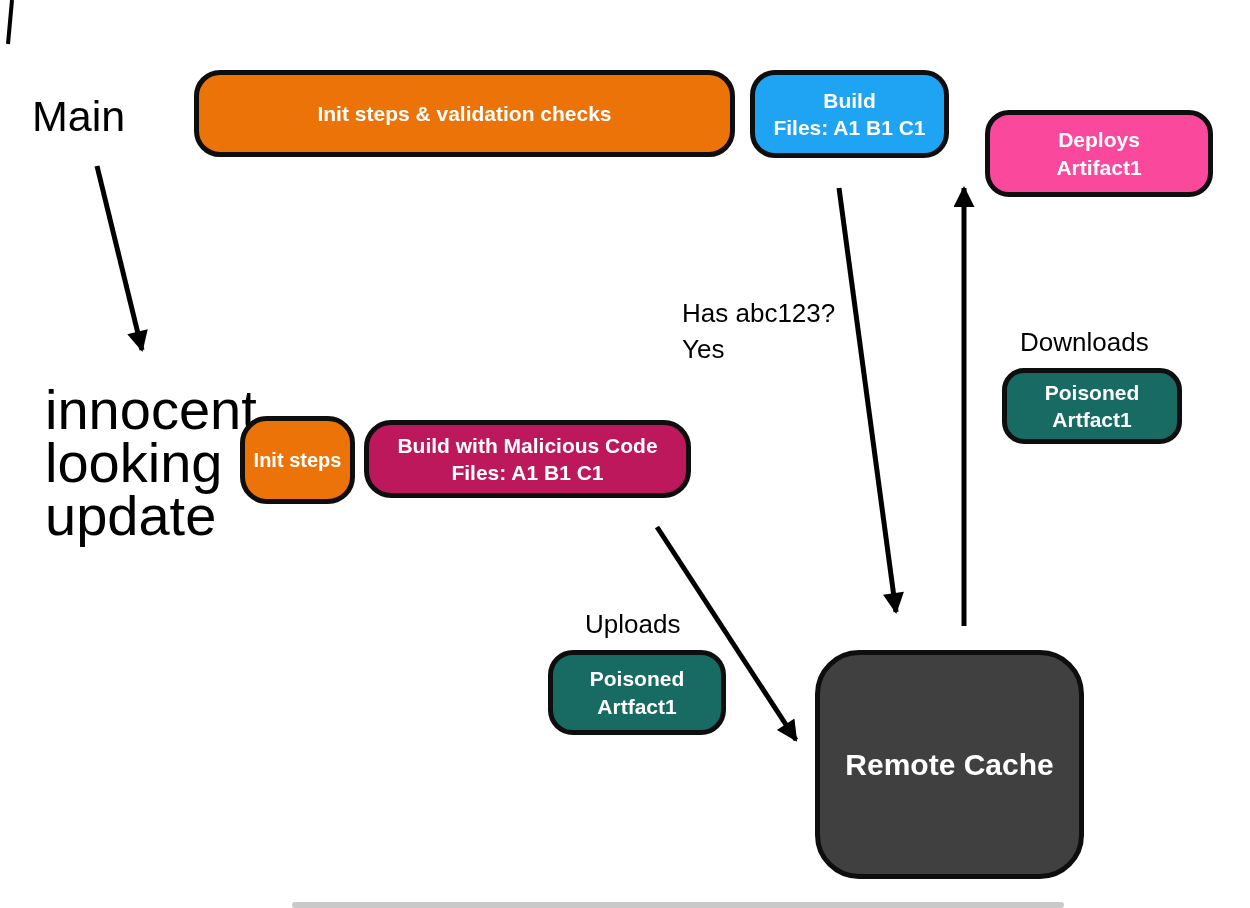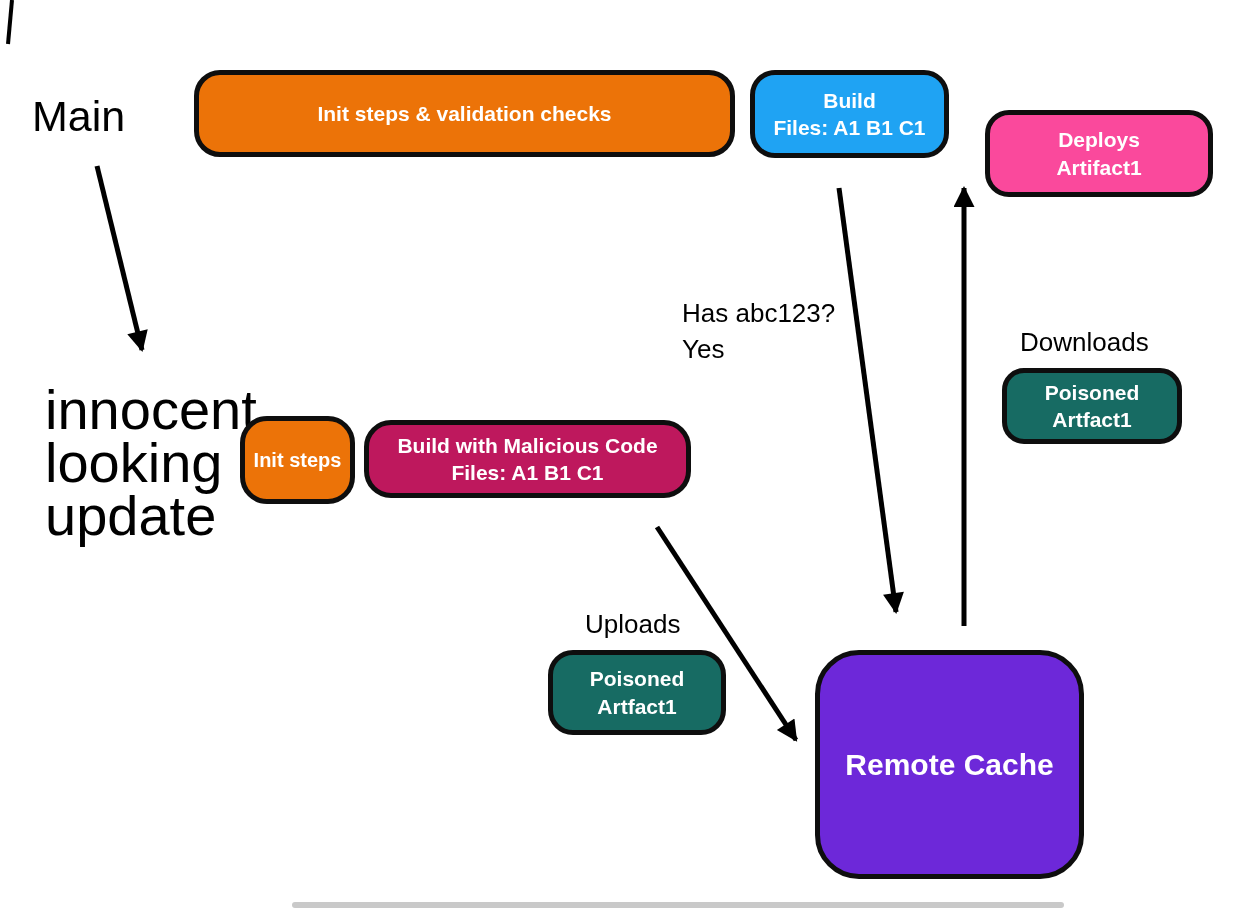--- a/index.html
+++ b/index.html
@@ -98,17 +98,17 @@
 
   <div class="node" style="left: 364px; top: 420px; width: 327px; height: 78px; border-radius: 27px; font-size: 21px; background-color: #be185d;">Build with Malicious Code
 Files: A1 B1 C1</div>
 
   <div class="node" style="left: 1002px; top: 368px; width: 180px; height: 76px; border-radius: 22px; font-size: 21px; background-color: rgb(23, 107, 99);">Poisoned
 Artfact1</div>
 
   <div class="node" style="left: 548px; top: 650px; width: 178px; height: 85px; border-radius: 25px; font-size: 21px; background-color: rgb(23, 107, 99);">Poisoned
 Artfact1</div>
 
-  <div class="node" style="left: 815px; top: 650px; width: 269px; height: 229px; border-radius: 44px; font-size: 30px; background-color: #6d28d9;">Remote Cache</div>
+  <div class="node" style="left: 815px; top: 650px; width: 269px; height: 229px; border-radius: 44px; font-size: 30px; background-color: #404040;">Remote Cache</div>
 
   <div class="bottom-bar"></div>
 
 </div>
 
 </body></html>

